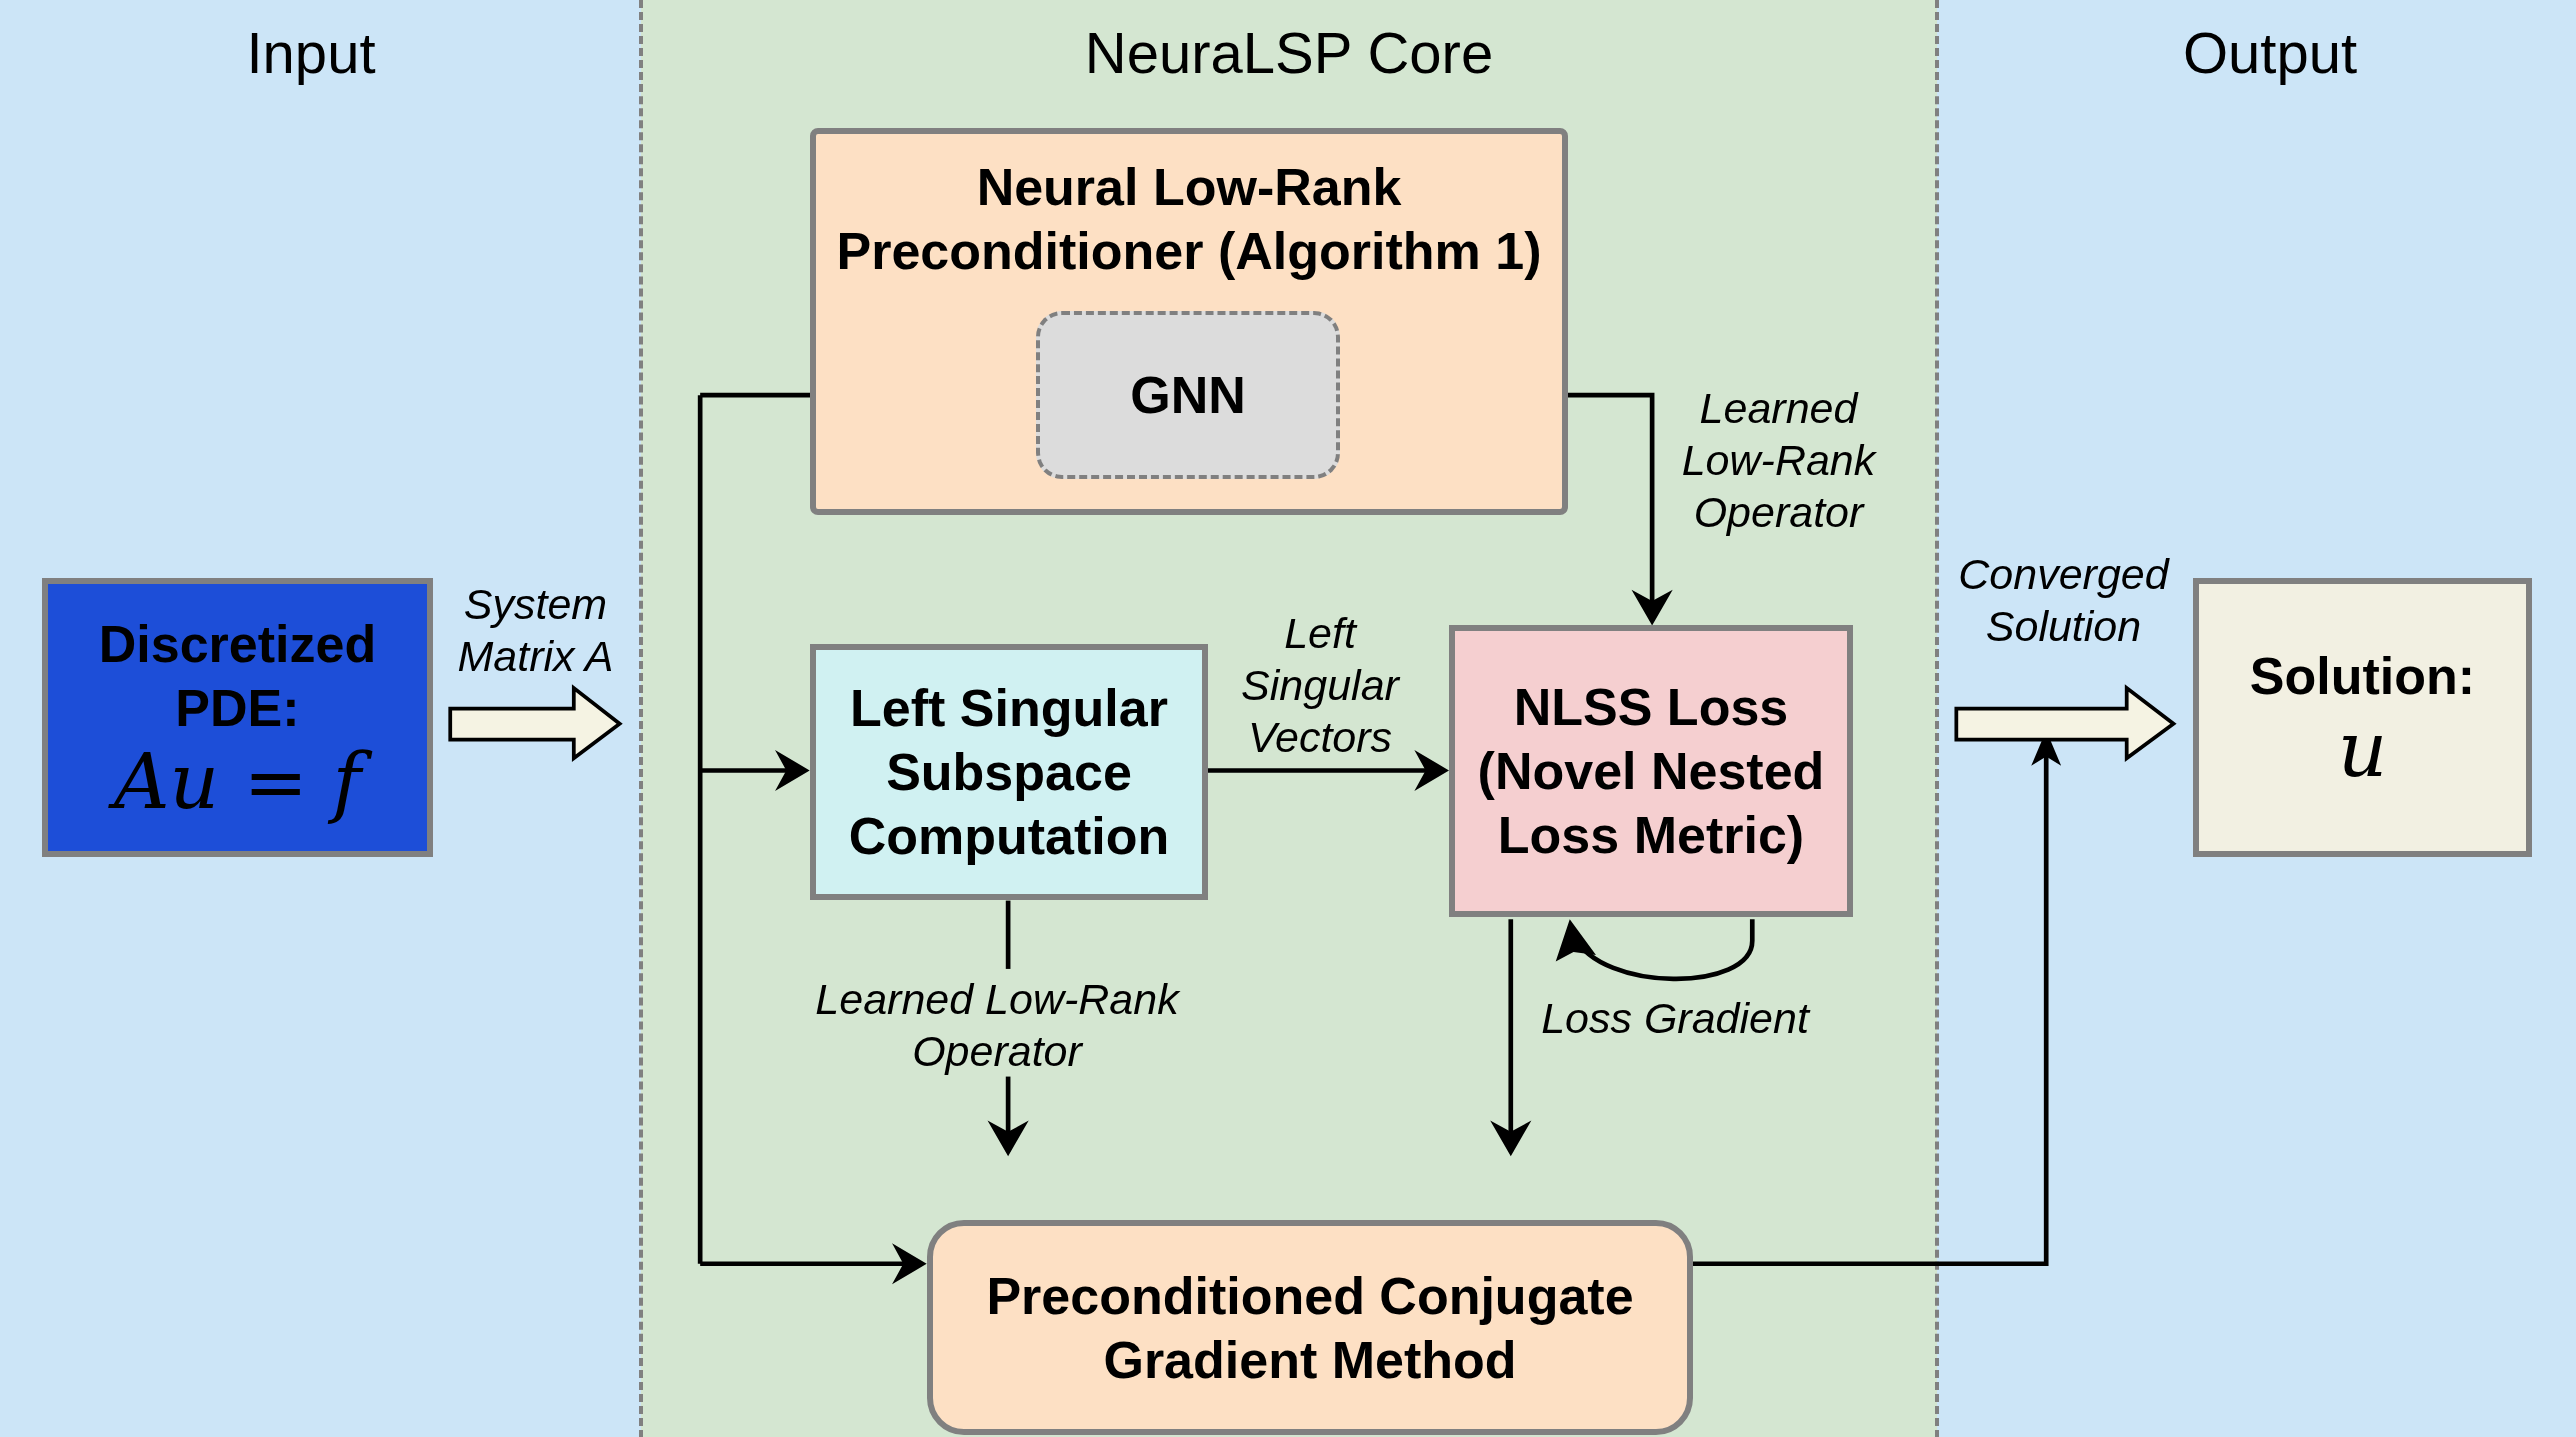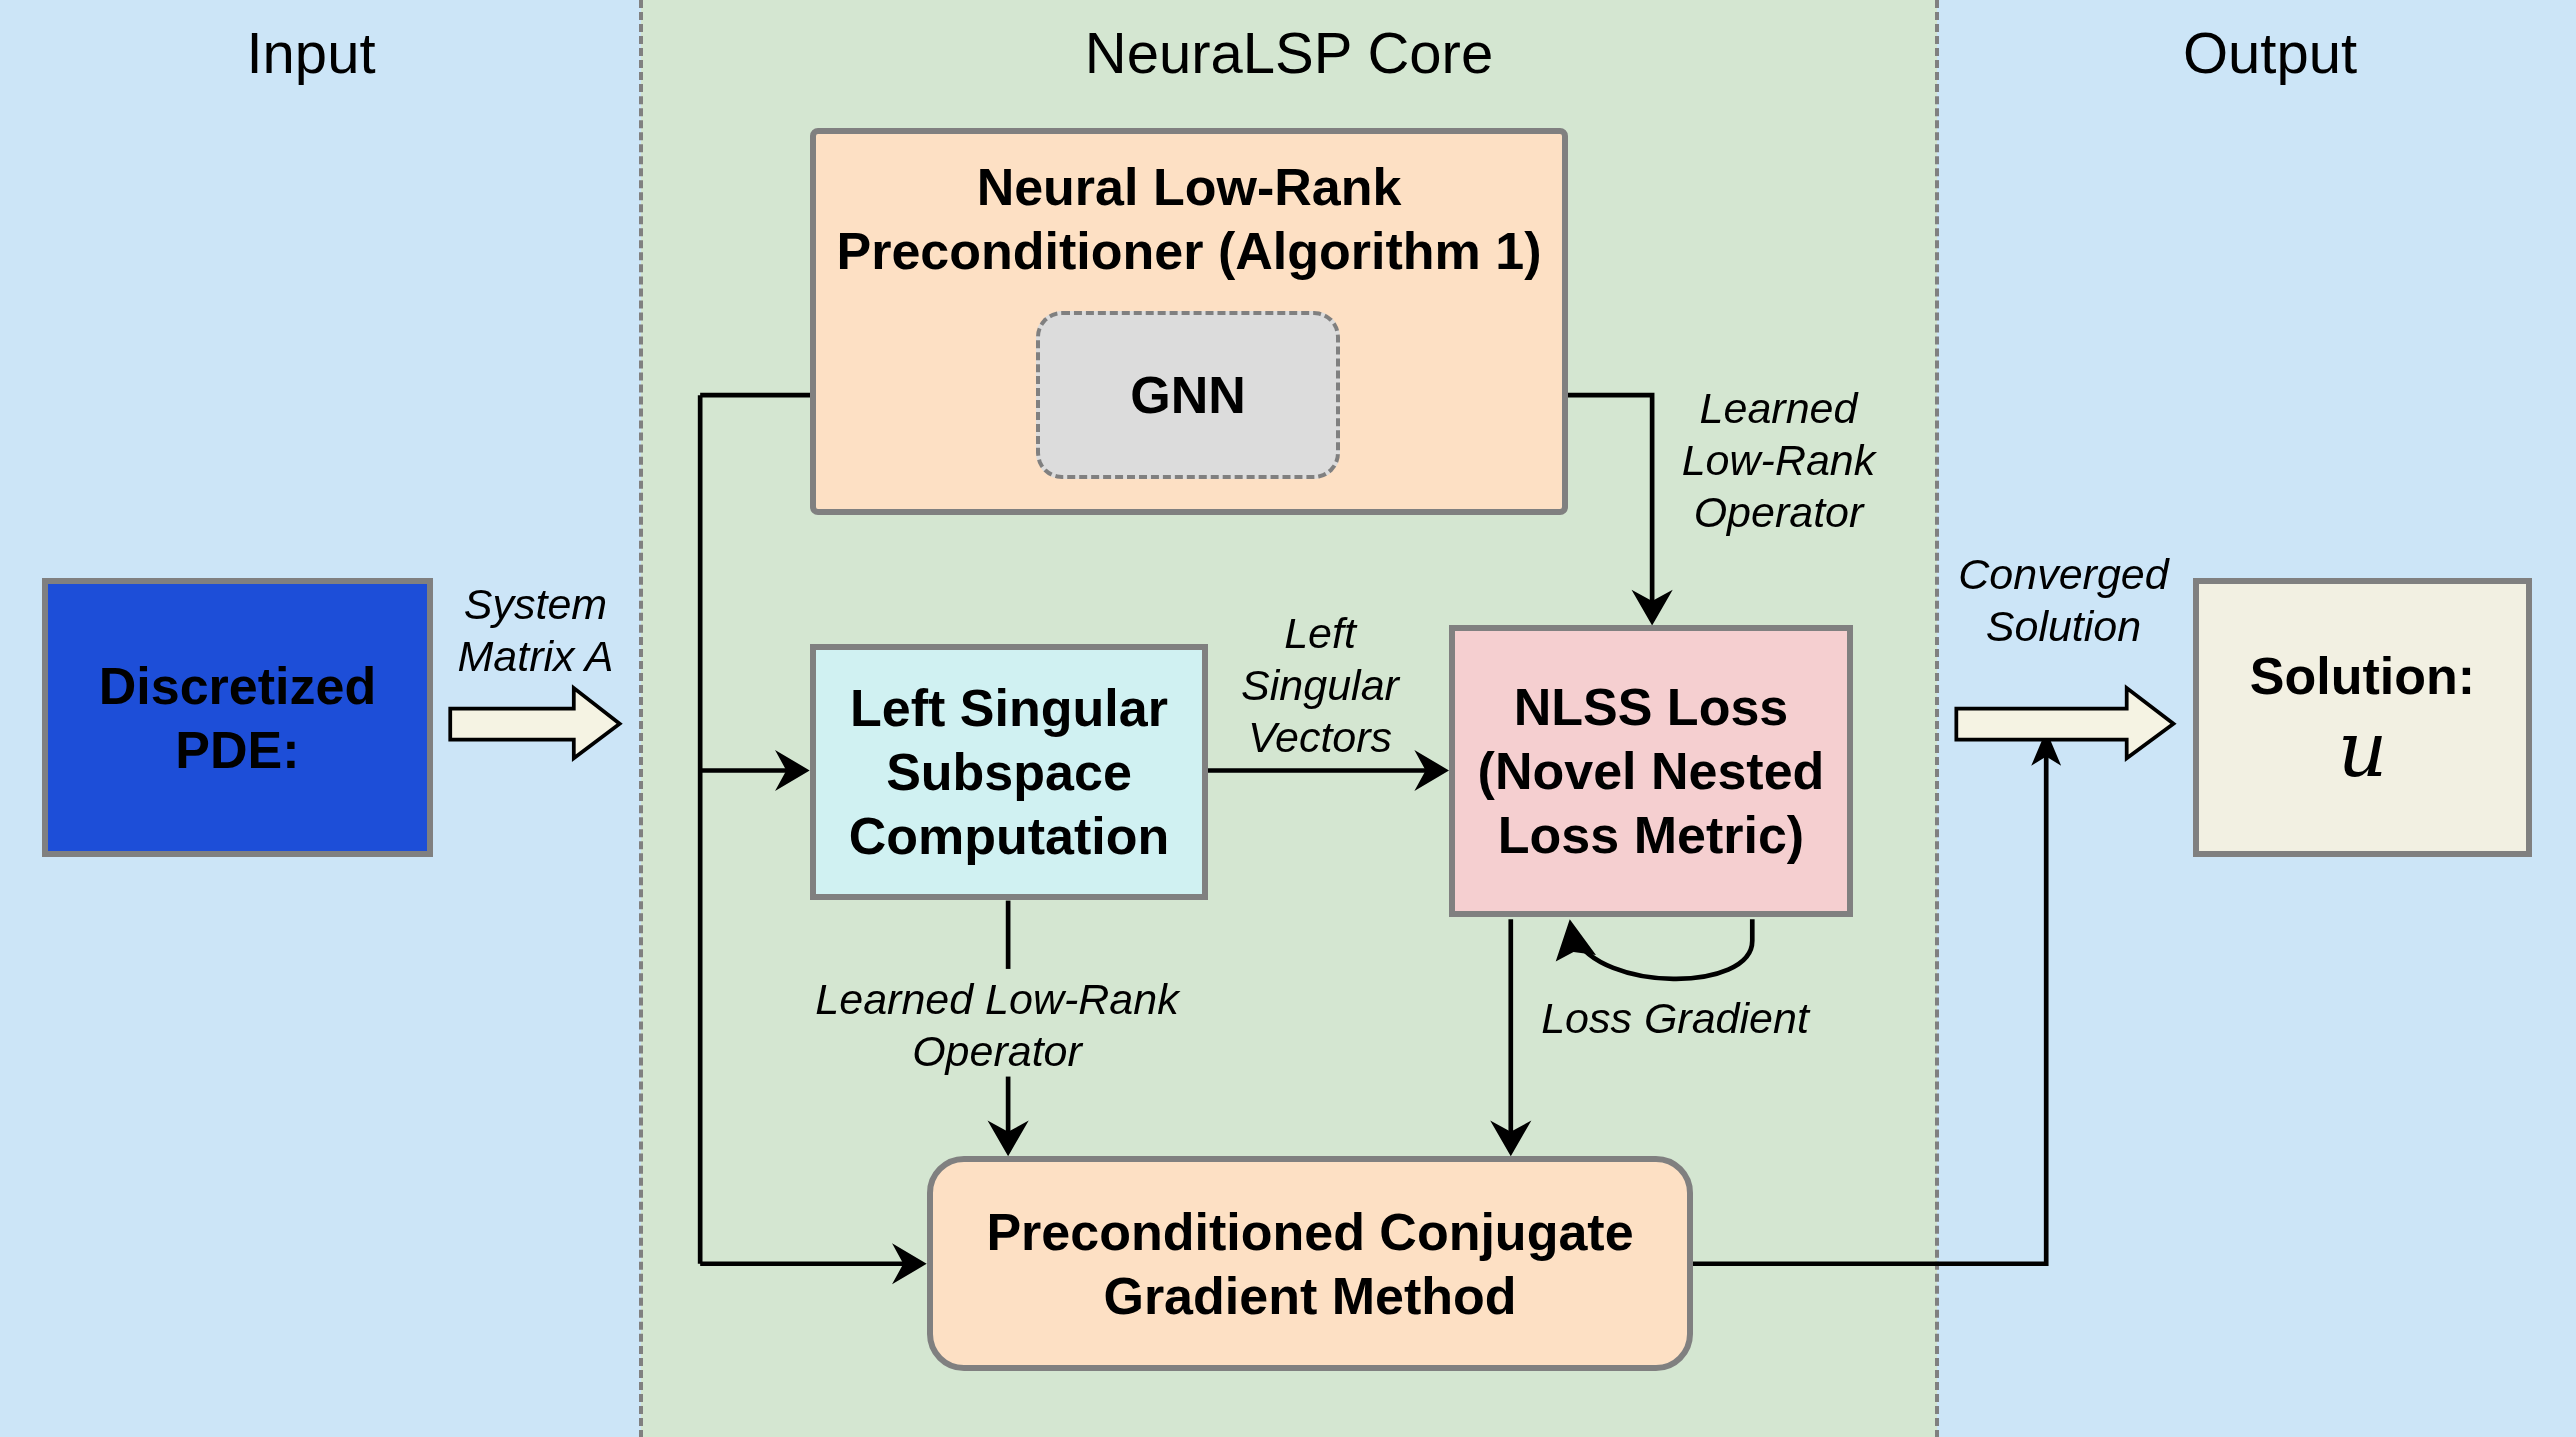--- a/index.html
+++ b/index.html
@@ -67,20 +67,21 @@
     <polygon points="2186,780 2170,818 2186,808 2202,818"></polygon>
   </g>
 
   <polygon points="481,757 613,757 613,735 662,773 613,810 613,790 481,790" fill="#f5f3e3" stroke="#000" stroke-width="4"></polygon>
   <polygon points="2090,757 2272,757 2272,735 2322,773 2272,810 2272,790 2090,790" fill="#f5f3e3" stroke="#000" stroke-width="4"></polygon>
 </svg>
 
 <div class="box" style="left:42px;top:578px;width:391px;height:279px;background:#1d4ed8">
   <div class="box-text">Discretized
 PDE:</div>
+  <div class="math">Au = f</div>
 </div>
 
 <div class="box" style="left:810px;top:128px;width:758px;height:387px;border-radius:8px;background:#fde0c4;justify-content:flex-start;padding-top:20.6px">
   <div class="box-text">Neural Low-Rank
 Preconditioner (Algorithm 1)</div>
 </div>
 
 <div class="box" style="left:1036px;top:311px;width:304px;height:168px;border-radius:26px;border-style:dashed;border-width:4.7px;background:#dcdcdc">
   <div class="box-text">GNN</div>
 </div>
@@ -90,21 +91,21 @@
 Subspace
 Computation</div>
 </div>
 
 <div class="box" style="left:1449px;top:625px;width:404px;height:292px;background:#f5cfd0">
   <div class="box-text">NLSS Loss
 (Novel Nested
 Loss Metric)</div>
 </div>
 
-<div class="box" style="left:927px;top:1156px;width:766px;height:215px;border-radius:37px;background:#fde0c4">
+<div class="box" style="left:927px;top:1220px;width:766px;height:215px;border-radius:37px;background:#fde0c4">
   <div class="box-text">Preconditioned Conjugate
 Gradient Method</div>
 </div>
 
 <div class="box" style="left:2193px;top:578px;width:339px;height:279px;background:#f2f0e2">
   <div class="box-text">Solution:</div>
   <div class="math">u</div>
 </div>
 
 <div class="label" style="left:435px;top:578px;width:201px">System

